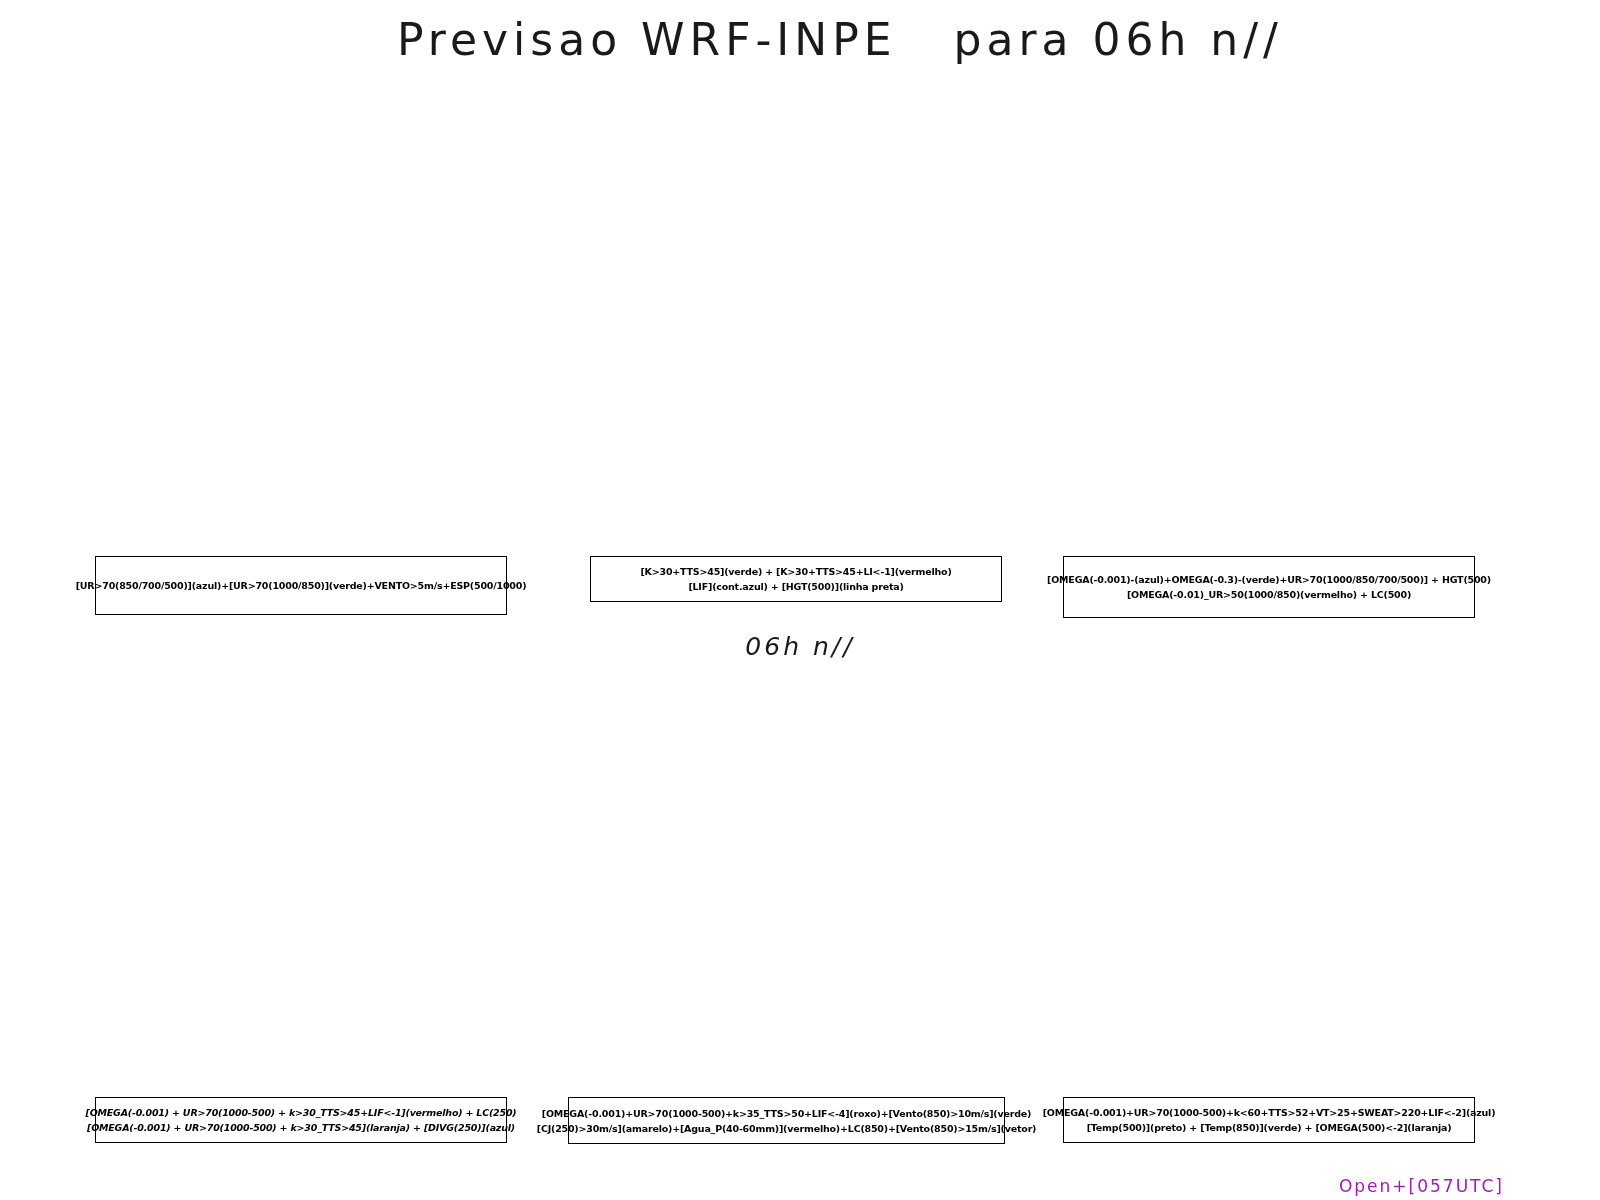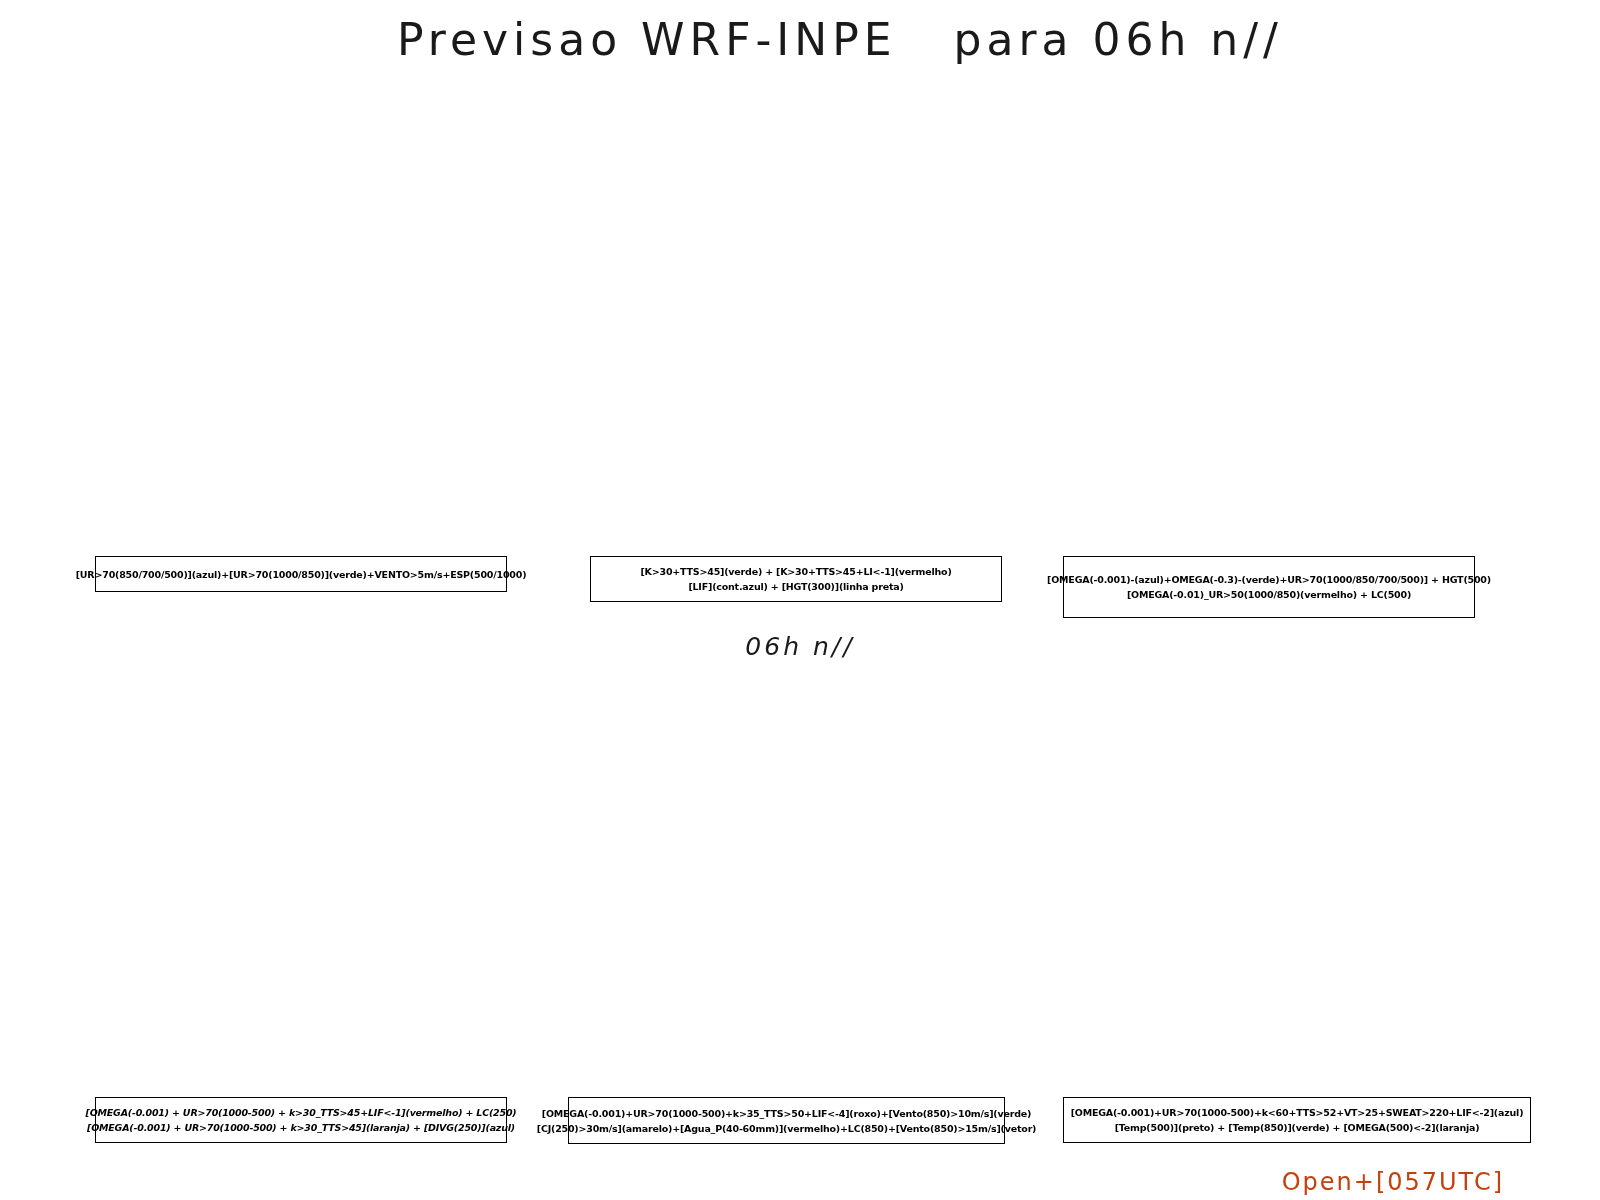--- a/index.html
+++ b/index.html
@@ -63,52 +63,52 @@
     font-size: 9.5px;
     font-weight: bold;
     letter-spacing: -0.2px;
     line-height: 15px;
     white-space: nowrap;
     color: #000000;
     text-align: center;
   }
 
   
-  #box-top-left   { left: 95px;  top: 556px; width: 412px; height: 36px; }
+  #box-top-left   { left: 95px;  top: 556px; width: 412px; height: 59px; }
   #box-top-mid    { left: 580px; top: 556px; width: 412px; height: 46px; margin-left: 10px; }
   #box-top-right  { left: 1063px;top: 556px; width: 412px; height: 62px; }
 
   
   #box-bot-left   { left: 95px;  top: 1097px; width: 412px; height: 46px; font-style: italic; }
   #box-bot-mid    { left: 568px; top: 1097px; width: 437px; height: 47px; }
-  #box-bot-right  { left: 1063px;top: 1097px; width: 468px; height: 46px; }
+  #box-bot-right  { left: 1063px;top: 1097px; width: 412px; height: 46px; }
 
   
   .footer-text {
     position: absolute;
     right: 96px;
     bottom: 4px;
-    font-size: 24px;
+    font-size: 17px;
     letter-spacing: 2px;
-    color: #c2410c;
+    color: #a21caf;
     white-space: pre;
   }
 </style>
 </head>
 <body>
 
 <div class="main-title">Previsao WRF-INPE   para 06h n//</div>
 
 <div class="legend-box" id="box-top-left">
   <div class="legend-line">[UR&gt;70(850/700/500)](azul)+[UR&gt;70(1000/850)](verde)+VENTO&gt;5m/s+ESP(500/1000)</div>
 </div>
 
 <div class="legend-box" id="box-top-mid">
   <div class="legend-line">[K&gt;30+TTS&gt;45](verde)  +  [K&gt;30+TTS&gt;45+LI&lt;-1](vermelho)</div>
-  <div class="legend-line">[LIF](cont.azul)  +  [HGT(300)](linha  preta)</div>
+  <div class="legend-line">[LIF](cont.azul)  +  [HGT(500)](linha  preta)</div>
 </div>
 
 <div class="legend-box" id="box-top-right">
   <div class="legend-line">[OMEGA(-0.001)-(azul)+OMEGA(-0.3)-(verde)+UR&gt;70(1000/850/700/500)]  +  HGT(500)</div>
   <div class="legend-line">[OMEGA(-0.01)_UR&gt;50(1000/850)(vermelho)  +  LC(500)</div>
 </div>
 
 <div class="mid-subtitle">06h n//</div>
 
 <div class="legend-box" id="box-bot-left">

